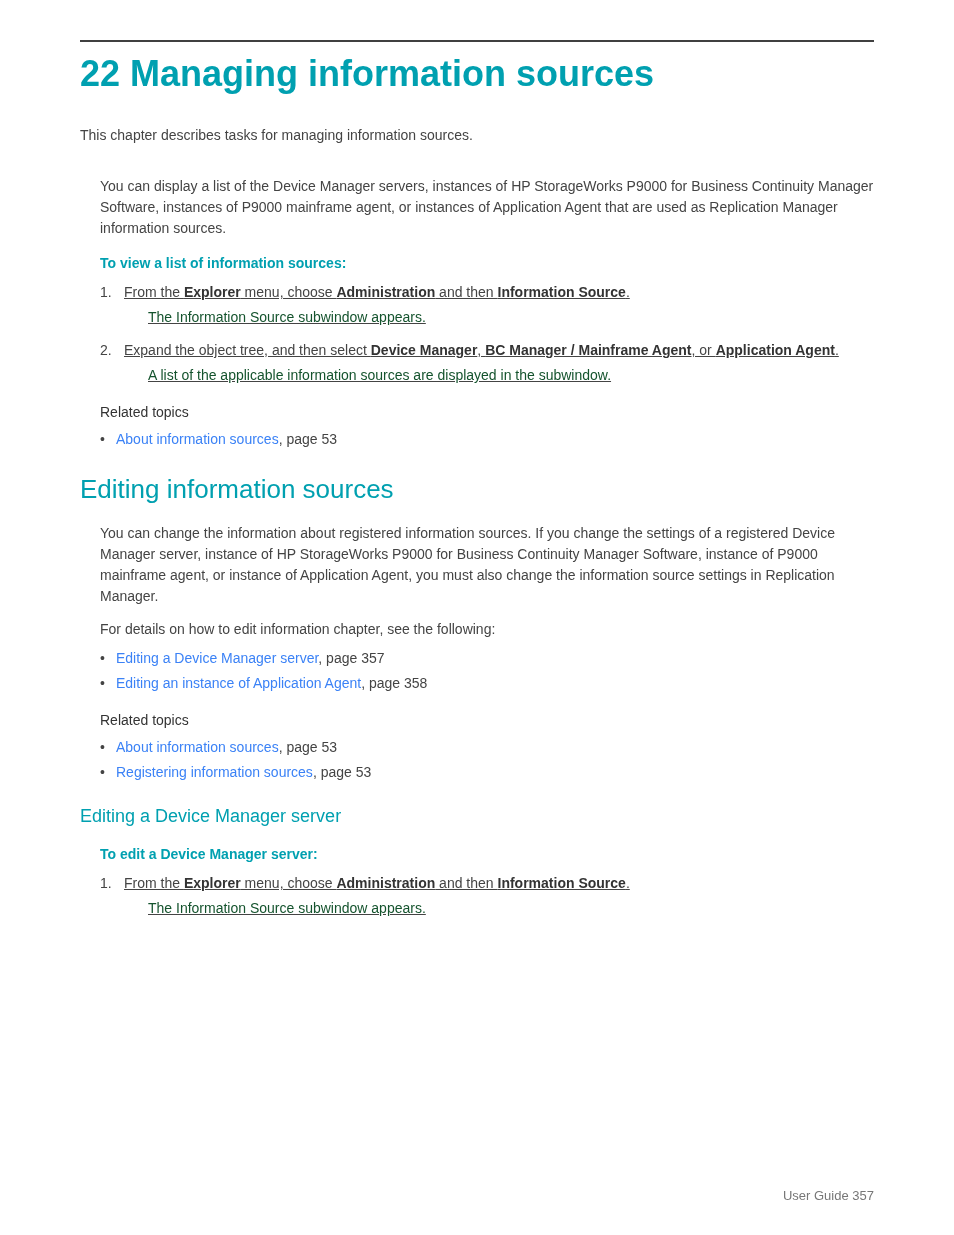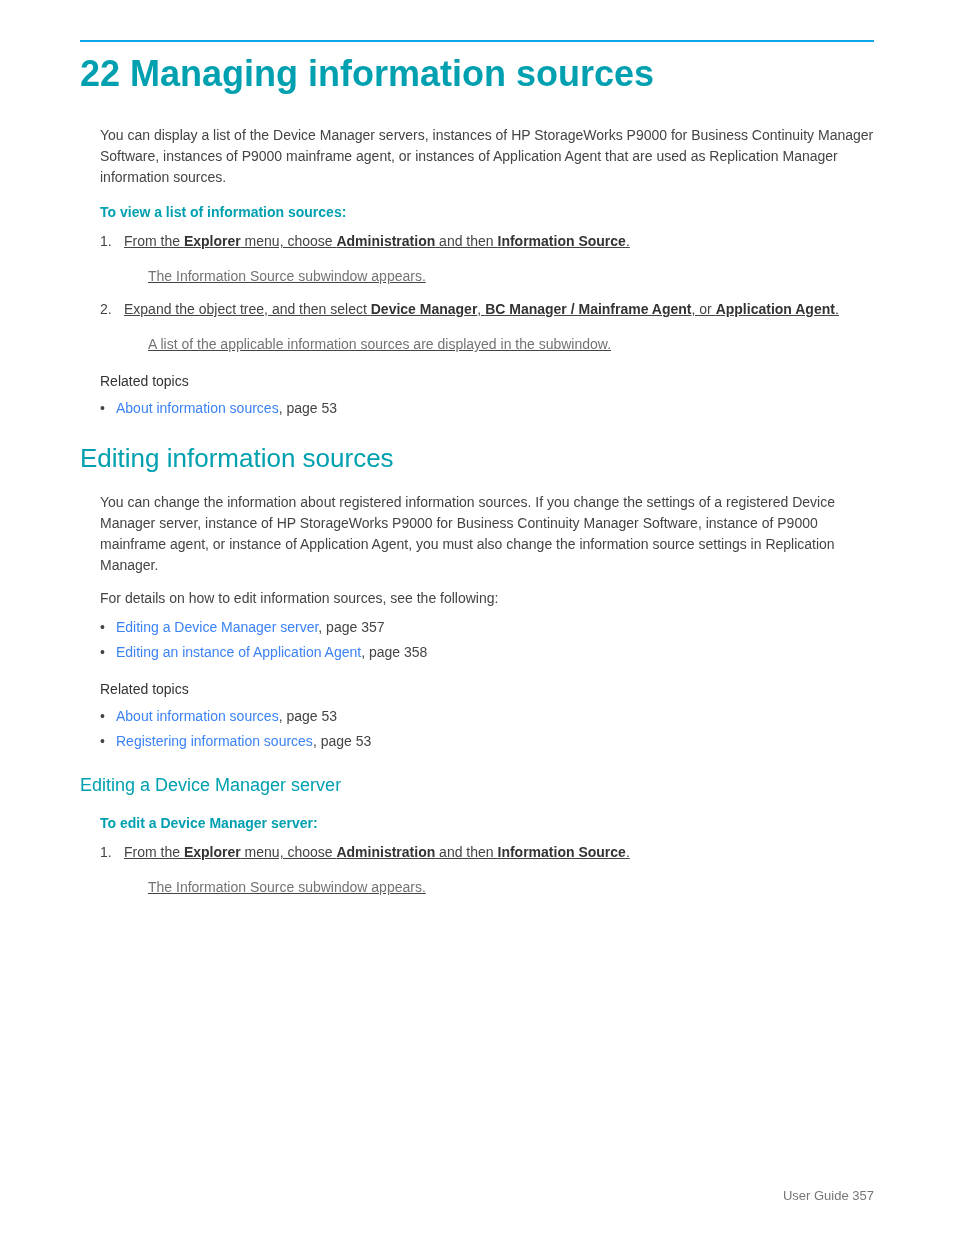--- a/index.html
+++ b/index.html
@@ -17,21 +17,21 @@
     }
 
     .page {
       width: 954px;
       min-height: 1235px;
       padding: 40px 80px 60px 80px;
       position: relative;
     }
 
     .chapter-header {
-      border-top: 2px solid #0ea5e9;
+      border-top: 2px solid #404040;
       padding-top: 10px;
       margin-bottom: 30px;
     }
 
     .chapter-title {
       font-size: 36px;
       font-weight: bold;
       color: #00a0b0;
       line-height: 1.2;
     }
@@ -88,23 +88,23 @@
     .steps-list li::before {
       content: counter(step-counter) ".";
       position: absolute;
       left: 0;
       font-weight: normal;
       color: #444;
     }
 
     .step-note {
       margin-left: 24px;
-      margin-top: 14px;
+      margin-top: 4px;
       margin-bottom: 8px;
-      color: #737373;
+      color: #14532d;
     }
 
     .related-topics-label {
       font-weight: normal;
       color: #333;
       margin-top: 16px;
       margin-bottom: 6px;
     }
 
     .bullet-list {
@@ -155,20 +155,21 @@
 <div class="page">
 
   <div class="chapter-header">
     <h1 class="chapter-title">
       <span>22</span>
       <span> </span>
       <span>Managing information sources</span>
     </h1>
   </div>
 
+  <p class="intro-text">This chapter describes tasks for managing information sources.</p>
 
   <div class="section-divider">
     <div class="section-body">
       <p>You can display a list of the Device Manager servers, instances of HP StorageWorks P9000 for Business Continuity Manager Software, instances of P9000 mainframe agent, or instances of Application Agent that are used as Replication Manager information sources.</p>
 
       <p class="procedure-label">To view a list of information sources:</p>
 
       <ol class="steps-list">
         <li>
           <span>From the <b>Explorer</b> menu, choose <b>Administration</b> and then <b>Information Source</b>.</span>
@@ -187,21 +188,21 @@
         </li>
       </ul>
     </div>
   </div>
 
   <div class="section-divider">
     <h2 class="section-title">Editing information sources</h2>
     <div class="section-body">
       <p>You can change the information about registered information sources. If you change the settings of a registered Device Manager server, instance of HP StorageWorks P9000 for Business Continuity Manager Software, instance of P9000 mainframe agent, or instance of Application Agent, you must also change the information source settings in Replication Manager.</p>
 
-      <p style="margin-top:12px;">For details on how to edit information sources, see the following:</p>
+      <p style="margin-top:12px;">For details on how to edit information chapter, see the following:</p>
 
       <ul class="bullet-list" style="margin-top:8px;">
         <li>
           <a class="link" href="#">Editing a Device Manager server</a><span>, page 357</span>
         </li>
         <li>
           <a class="link" href="#">Editing an instance of Application Agent</a><span>, page 358</span>
         </li>
       </ul>
 

